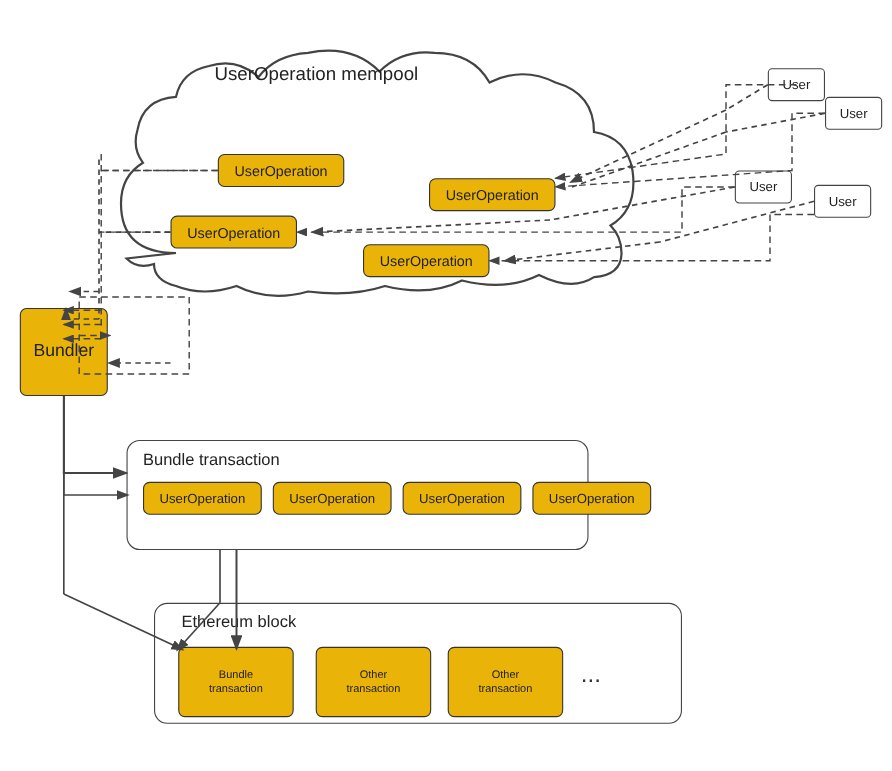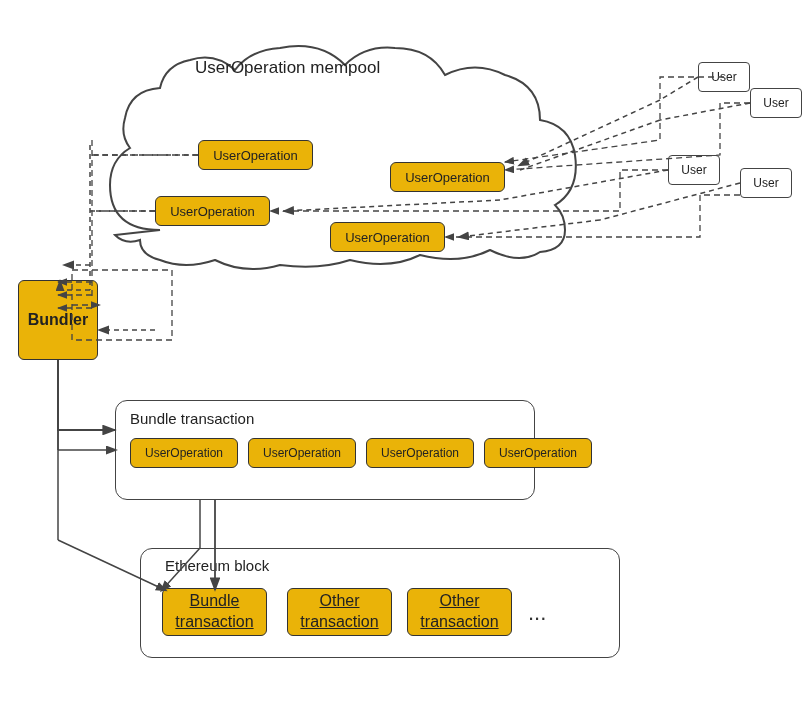--- a/index.html
+++ b/index.html
@@ -63,21 +63,21 @@
     .userop-cloud {
       width: 115px;
       height: 30px;
     }
     
     .bundler-box {
       width: 80px;
       height: 80px;
       border-radius: 6px;
       font-size: 16px;
-      font-weight: bold;
+      font-weight: normal;
       left: 18px;
       top: 280px;
     }
     
     .bundle-container {
       position: absolute;
       left: 115px;
       top: 400px;
       width: 420px;
       height: 100px;
@@ -110,24 +110,23 @@
     }
     .eth-container-label {
       position: absolute;
       top: 557px;
       left: 165px;
       font-size: 15px;
       color: #222;
     }
     .eth-box {
       width: 105px;
-      height: 48px;
-      font-size: 16px;
+      height: 64px;
+      font-size: 10px;
       line-height: 1.3;
-      text-decoration: underline;
     }
     .dots {
       position: absolute;
       font-size: 22px;
       color: #333;
     }
     
     .arrows-svg {
       position: absolute;
       top: 0; left: 0;

